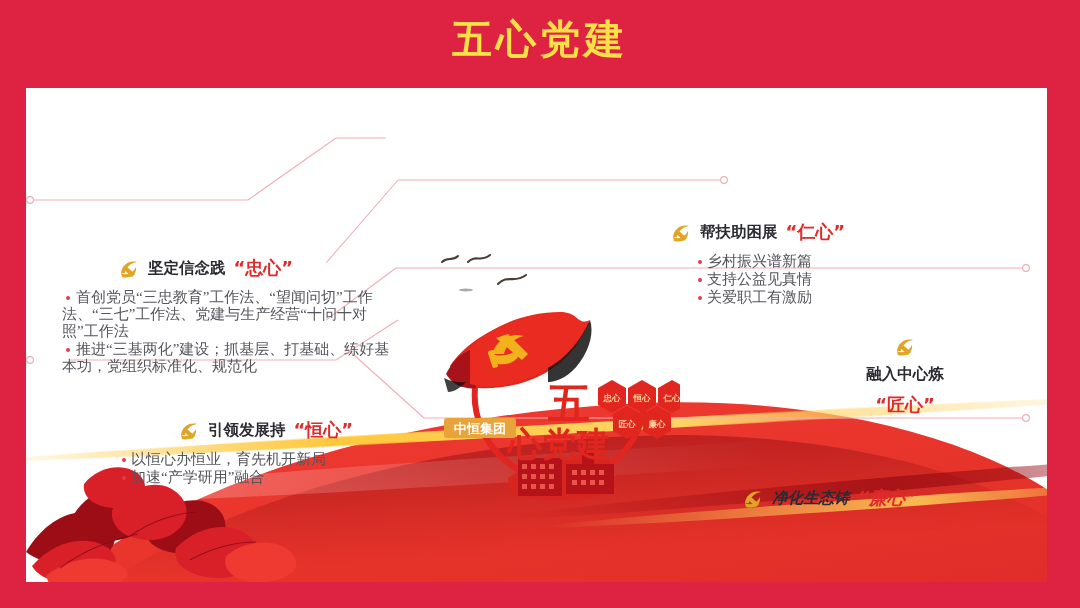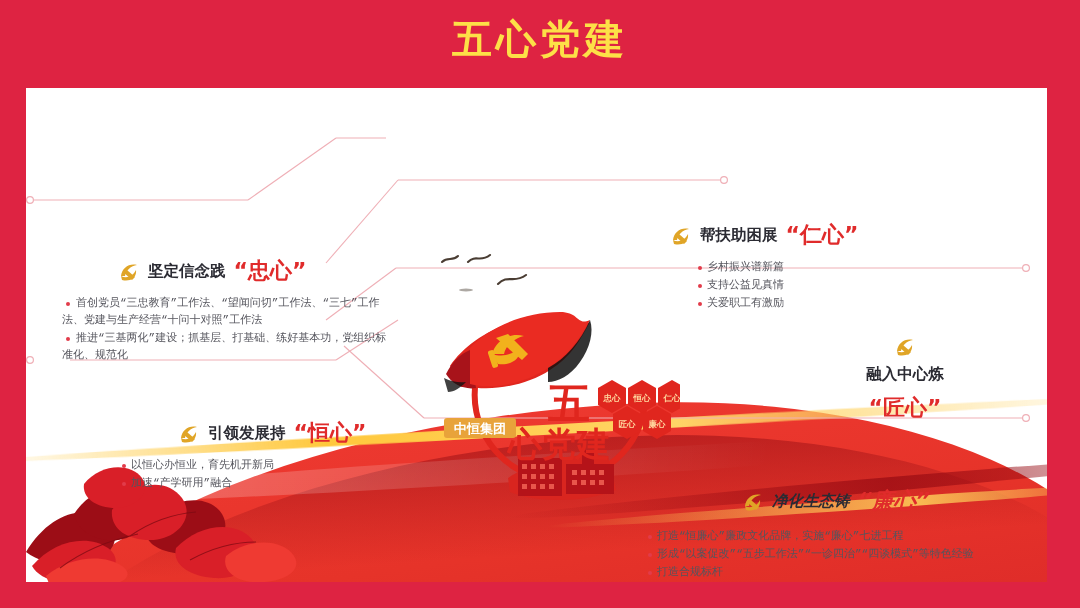--- a/index.html
+++ b/index.html
@@ -93,27 +93,27 @@
   .bhead {
     display: flex; align-items: center; gap: 8px;
     white-space: nowrap;
   }
   .bhead .htxt {
     font-size: 15.5px; font-weight: bold; color: #2b2b33;
     font-family: "DejaVu Sans", "Liberation Sans", sans-serif;
     text-align: right;
   }
   .bhead .hacc {
-    font-size: 22px; font-weight: bold; color: #e02b2b;
+    font-size: 18px; font-weight: bold; color: #e02b2b;
     font-family: "DejaVu Sans", "Liberation Sans", sans-serif;
   }
   .bbody { margin-top: 9px; }
   .bbody p {
-    font-size: 11px; line-height: 17px; color: #55555d;
-    font-family: Liberation Mono, monospace;
+    font-size: 15px; line-height: 17px; color: #55555d;
+    font-family: Liberation Serif, serif;
     text-indent: 14px;
     position: relative;
     margin-bottom: 1px;
   }
   .bbody p .dot {
     position: absolute; left: 4px; top: 6.5px;
     width: 4px; height: 4px; border-radius: 50%;
     background: #e23b4a;
   }
   .bbody.tight p { text-indent: 13px; }
@@ -383,21 +383,16 @@
             <g fill="#E0A527">
               <path d="M5 11 L9 9 L17 16 L14 19 Z"></path>
               <path d="M3 15 C4 7 11 2 19 4 C13 5 8 9 7 15 Z"></path>
               <path d="M3 15 C9 18 15 15 18 9 C19 17 12 21 4 19 Z"></path>
             </g>
           </svg>
         </span>
         <span class="htxt">净化生态铸</span>
         <span class="hacc">“廉心”</span>
       </div>
-      <div class="bbody tight" style="margin-top:12px;">
-        <p><span class="dot"></span><span>打造“恒廉心”廉政文化品牌，实施“廉心”七进工程</span></p>
-        <p><span class="dot"></span><span>形成“以案促改”“五步工作法”“一诊四治”“四谈模式”等特色经验</span></p>
-        <p><span class="dot"></span><span>打造合规标杆</span></p>
-      </div>
     </div>
 
   </div>
 </div>
 
 </body></html>

